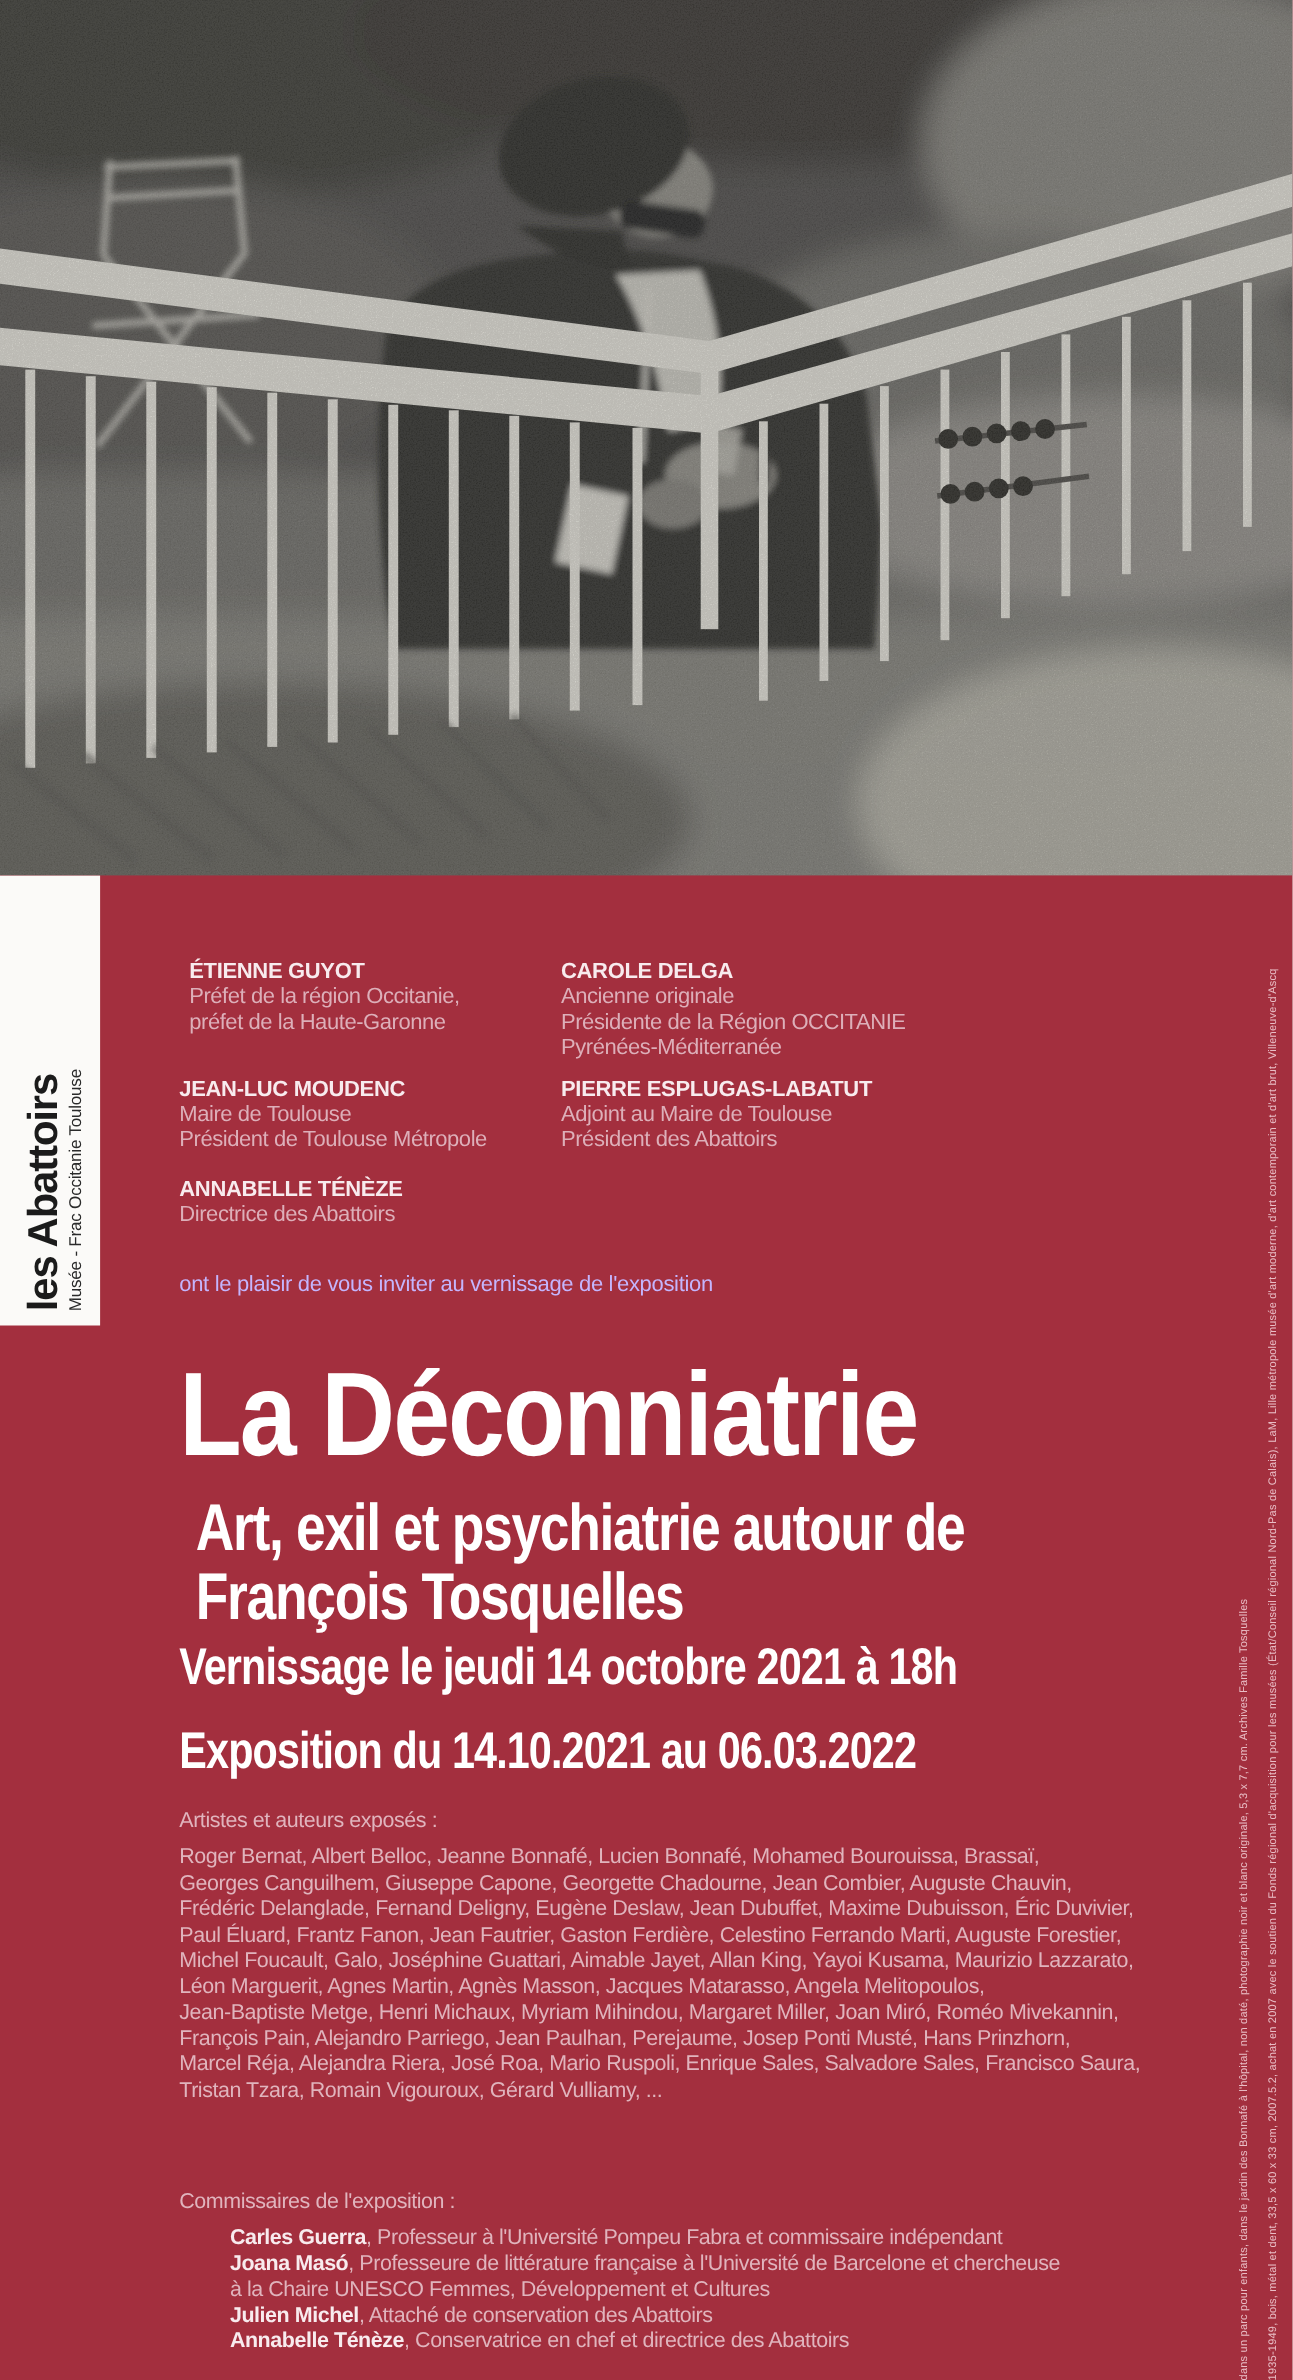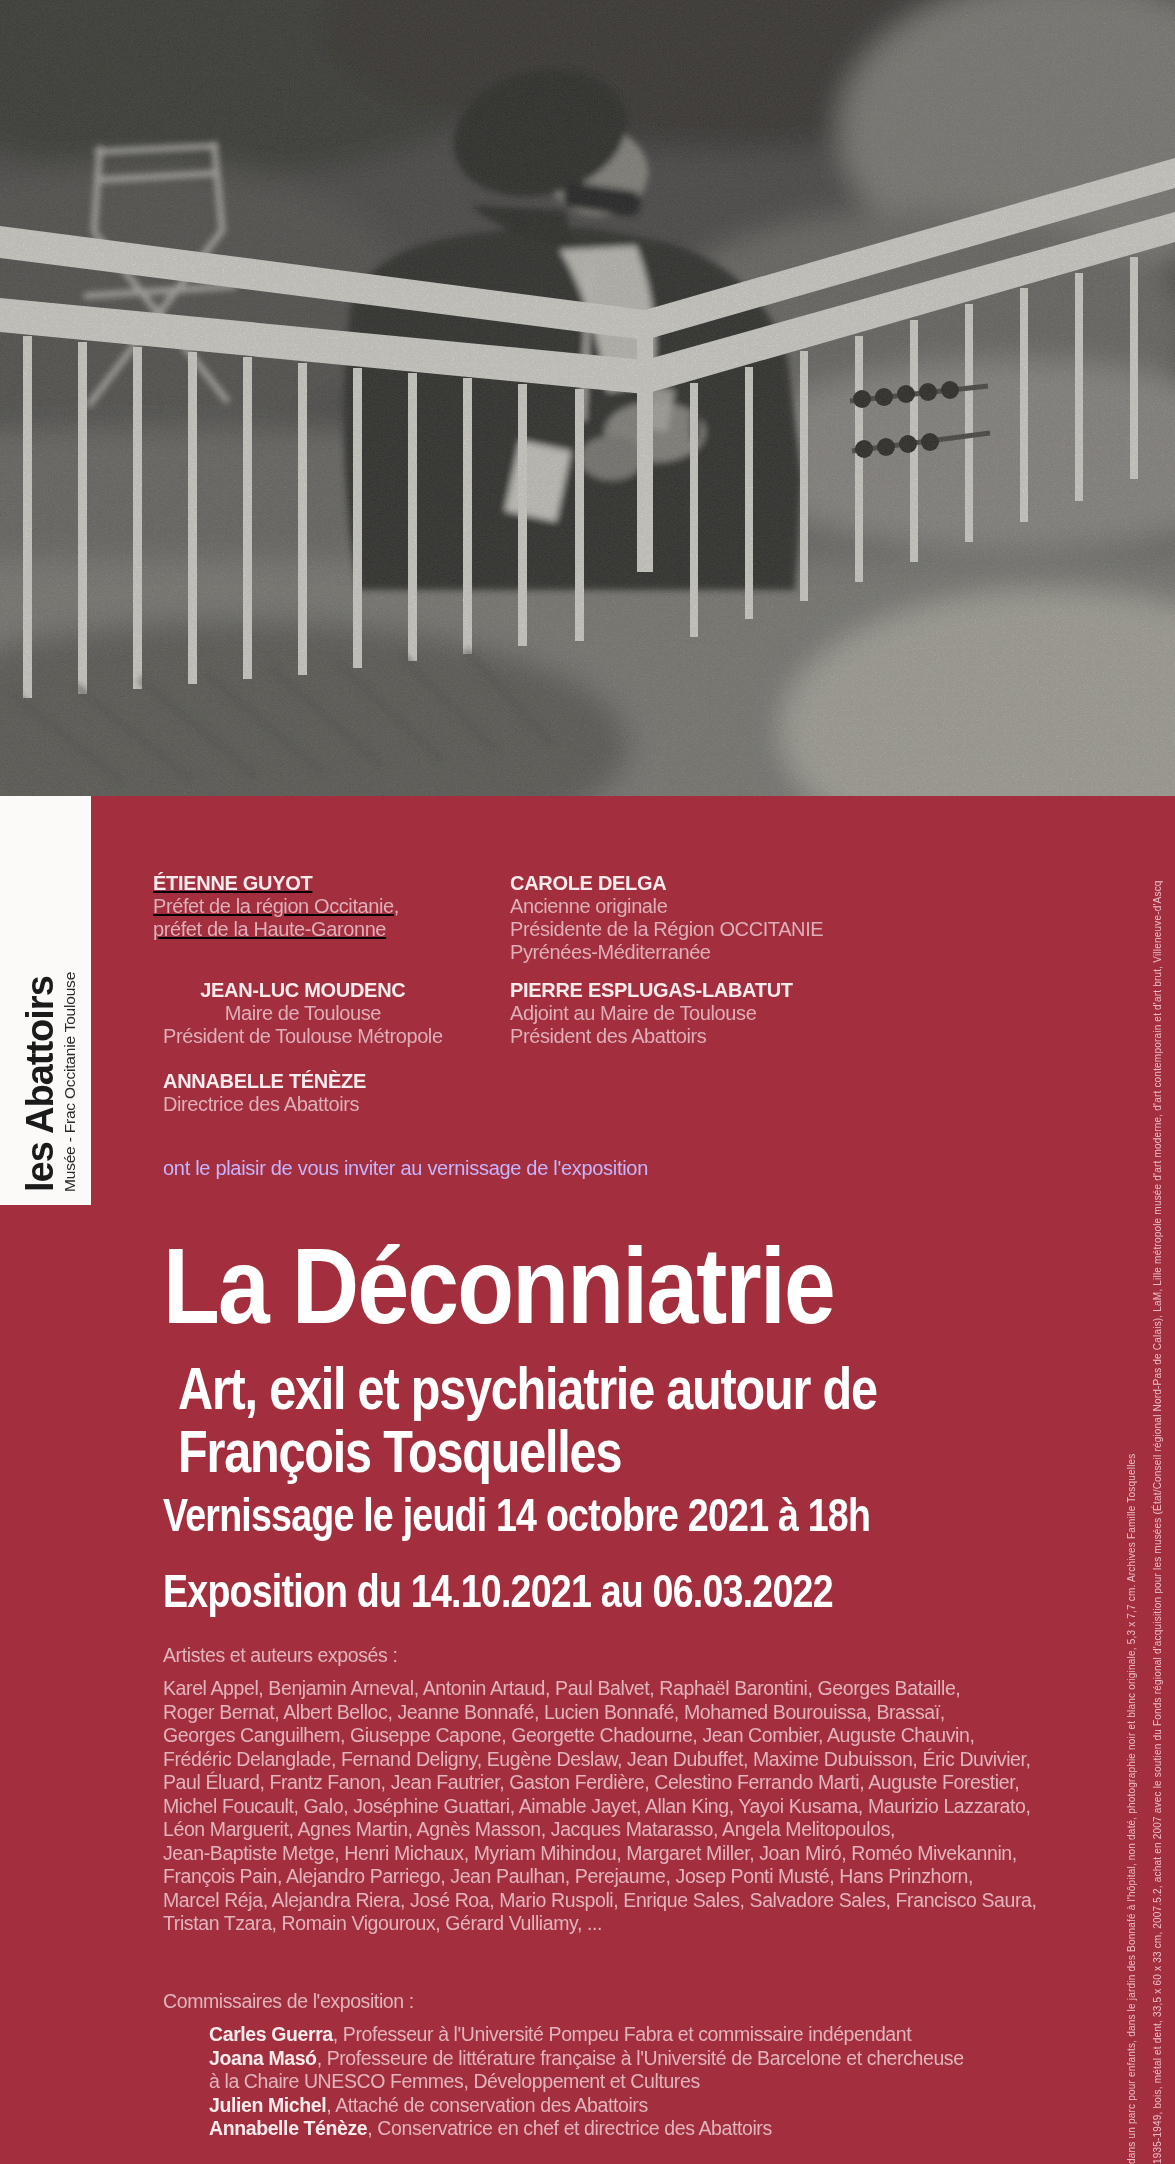--- a/index.html
+++ b/index.html
@@ -148,26 +148,26 @@
   </svg>
 
   <div class="red-block"></div>
 
   <div class="sidebar"></div>
   <div class="logo-rot">
     <div class="logo-main">les Abattoirs</div>
     <div class="logo-sub">Musée - Frac Occitanie Toulouse</div>
   </div>
 
-  <div class="col" style="left:153px;top:872px;text-decoration:underline;">
+  <div class="col" style="left:172px;top:872px;">
     <div class="off-name">ÉTIENNE GUYOT</div>
     <div class="off-role">Préfet de la région Occitanie,</div>
     <div class="off-role">préfet de la Haute-Garonne</div>
   </div>
-  <div class="col" style="left:163px;top:979px;text-align:center;">
+  <div class="col" style="left:163px;top:979px;">
     <div class="off-name">JEAN-LUC MOUDENC</div>
     <div class="off-role">Maire de Toulouse</div>
     <div class="off-role">Président de Toulouse Métropole</div>
   </div>
   <div class="col" style="left:163px;top:1070px;">
     <div class="off-name">ANNABELLE TÉNÈZE</div>
     <div class="off-role">Directrice des Abattoirs</div>
   </div>
 
   <div class="col" style="left:510px;top:872px;">
@@ -193,21 +193,20 @@
   </div>
   <div class="abs" style="left:163px;top:1491px;">
     <span class="dateline" style="display:inline-block;">Vernissage le jeudi 14 octobre 2021 à 18h</span>
   </div>
   <div class="abs" style="left:163px;top:1567px;">
     <span class="dateline" style="display:inline-block;">Exposition du 14.10.2021 au 06.03.2022</span>
   </div>
 
   <div class="abs bodytxt" style="left:163px;top:1644px;">Artistes et auteurs exposés :</div>
   <div class="col bodytxt" style="left:163px;top:1677px;">
-    <div>Karel Appel, Benjamin Arneval, Antonin Artaud, Paul Balvet, Raphaël Barontini, Georges Bataille,</div>
     <div>Roger Bernat, Albert Belloc, Jeanne Bonnafé, Lucien Bonnafé, Mohamed Bourouissa, Brassaï,</div>
     <div>Georges Canguilhem, Giuseppe Capone, Georgette Chadourne, Jean Combier, Auguste Chauvin,</div>
     <div>Frédéric Delanglade, Fernand Deligny, Eugène Deslaw, Jean Dubuffet, Maxime Dubuisson, Éric Duvivier,</div>
     <div>Paul Éluard, Frantz Fanon, Jean Fautrier, Gaston Ferdière, Celestino Ferrando Marti, Auguste Forestier,</div>
     <div>Michel Foucault, Galo, Joséphine Guattari, Aimable Jayet, Allan King, Yayoi Kusama, Maurizio Lazzarato,</div>
     <div>Léon Marguerit, Agnes Martin, Agnès Masson, Jacques Matarasso, Angela Melitopoulos,</div>
     <div>Jean-Baptiste Metge, Henri Michaux, Myriam Mihindou, Margaret Miller, Joan Miró, Roméo Mivekannin,</div>
     <div>François Pain, Alejandro Parriego, Jean Paulhan, Perejaume, Josep Ponti Musté, Hans Prinzhorn,</div>
     <div>Marcel Réja, Alejandra Riera, José Roa, Mario Ruspoli, Enrique Sales, Salvadore Sales, Francisco Saura,</div>
     <div>Tristan Tzara, Romain Vigouroux, Gérard Vulliamy, ...</div>

